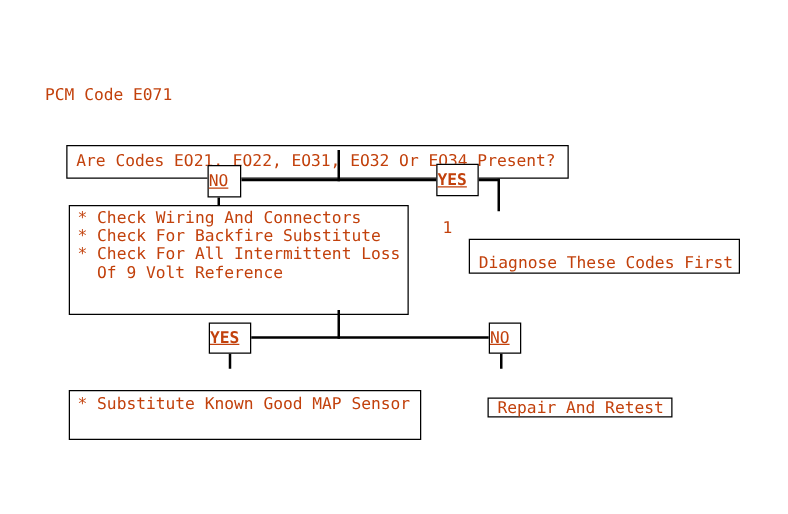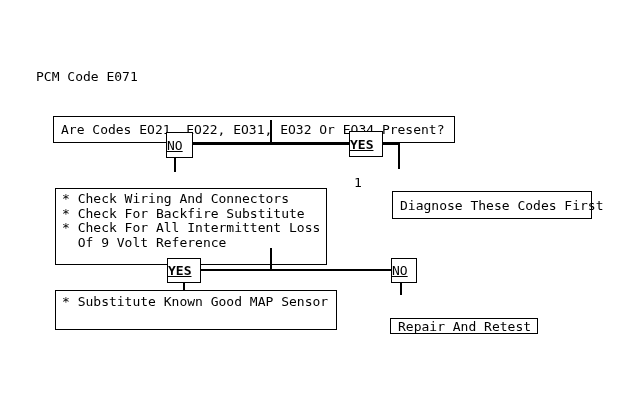--- a/index.html
+++ b/index.html
@@ -7,21 +7,21 @@
     padding: 0;
     background: #ffffff;
   }
   .canvas {
     position: relative;
     width: 630px;
     height: 411px;
     background: #ffffff;
     font-family: "DejaVu Sans Mono", "Liberation Mono", monospace;
     font-size: 13px;
-    color: #000000;
+    color: #c2410c;
     overflow: hidden;
   }
   .chart-title {
     position: absolute;
     left: 36px;
     top: 69px;
     white-space: pre;
   }
   .box {
     position: absolute;
@@ -85,25 +85,25 @@
     <span class="label-yes">YES</span>
   </div>
 
   <div class="conn" style="left:174px; top:158px; width:2px; height:14px;"></div>
 
   <div class="conn" style="left:383px; top:143px; width:17px; height:2px;"></div>
   <div class="conn" style="left:398px; top:143px; width:2px; height:26px;"></div>
 
   <div class="step-num" style="left:354px; top:168px; height:28px;">1</div>
 
-  <div class="box single" style="left:392px; top:168px; width:200px; height:28px;">
+  <div class="box single" style="left:375px; top:168px; width:217px; height:28px;align-items:flex-end;">
     <span>Diagnose These Codes First</span>
   </div>
 
-  <div class="box multi" style="left:55px; top:188px; width:272px; height:77px;">
+  <div class="box multi" style="left:55px; top:164px; width:272px; height:88px;">
     <div class="line">* Check Wiring And Connectors</div>
     <div class="line">* Check For Backfire Substitute</div>
     <div class="line">* Check For All Intermittent Loss</div>
     <div class="line">  Of 9 Volt Reference</div>
   </div>
 
   <div class="conn" style="left:270px; top:248px; width:2px; height:23px;"></div>
 
   <div class="conn" style="left:200px; top:269px; width:192px; height:2px;"></div>
 
@@ -112,21 +112,21 @@
   </div>
 
   <div class="box label-box" style="left:391px; top:258px; width:26px; height:25px;">
     <span class="label-no">NO</span>
   </div>
 
   <div class="conn" style="left:183px; top:283px; width:2px; height:12px;"></div>
 
   <div class="conn" style="left:400px; top:283px; width:2px; height:12px;"></div>
 
-  <div class="box multi" style="left:55px; top:290px; width:282px; height:40px; padding-top:4px;">
+  <div class="box multi" style="left:55px; top:312px; width:282px; height:40px; padding-top:4px;">
     <div class="line">* Substitute Known Good MAP Sensor</div>
   </div>
 
   <div class="box single" style="left:390px; top:295px; width:148px; height:16px;">
     <span>Repair And Retest</span>
   </div>
 
 </div>
 
 </body></html>

